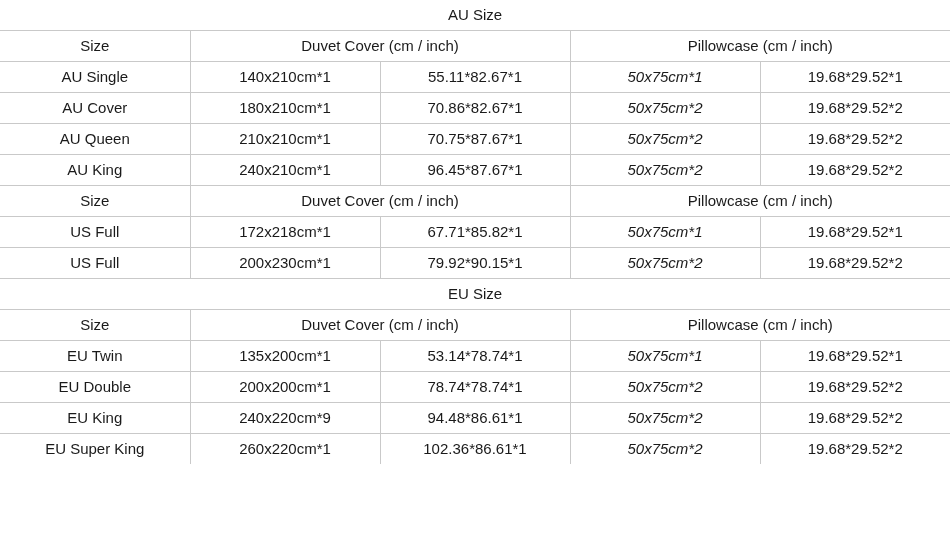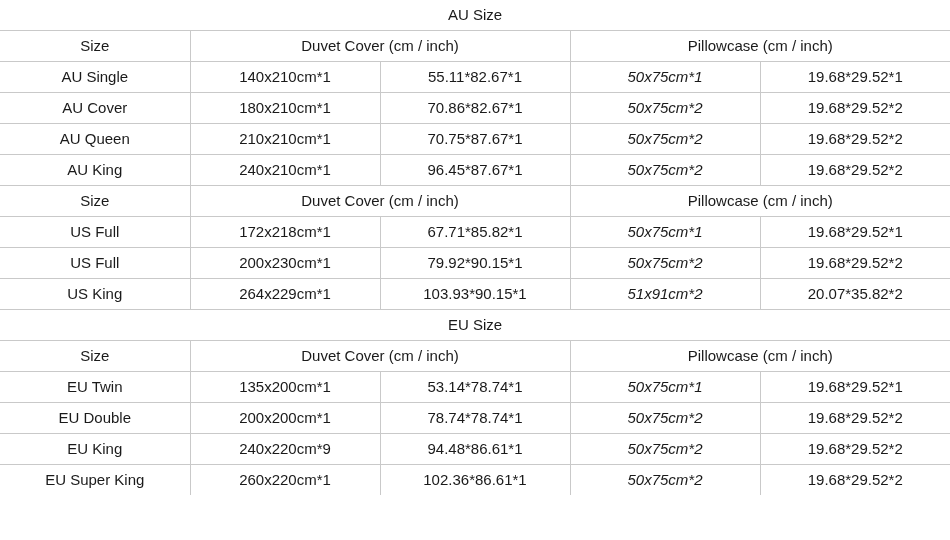--- a/index.html
+++ b/index.html
@@ -125,27 +125,20 @@
         <td class="col4 highlight">50x75cm*1</td>
         <td class="col5">19.68*29.52*1</td>
       </tr>
       <tr>
         <td class="first-col">US Full</td>
         <td class="col2">200x230cm*1</td>
         <td class="col3">79.92*90.15*1</td>
         <td class="col4">50x75cm*2</td>
         <td class="col5">19.68*29.52*2</td>
       </tr>
-      <tr>
-        <td class="first-col">US King</td>
-        <td class="col2">264x229cm*1</td>
-        <td class="col3">103.93*90.15*1</td>
-        <td class="col4">51x91cm*2</td>
-        <td class="col5">20.07*35.82*2</td>
-      </tr>
 
       <tr class="section-row">
         <td class="section-title" colspan="5">EU Size</td>
       </tr>
       <tr>
         <td class="first-col">Size</td>
         <td colspan="2">Duvet Cover (cm / inch)</td>
         <td colspan="2">Pillowcase (cm / inch)</td>
       </tr>
       <tr>

